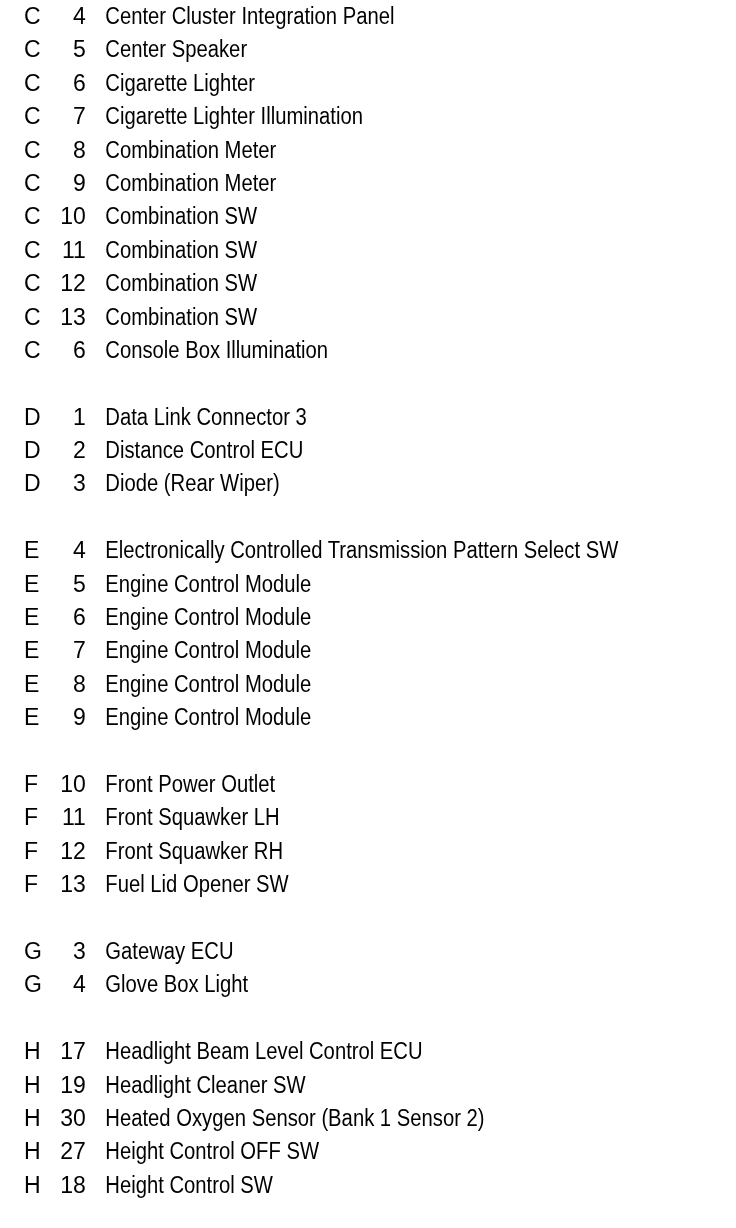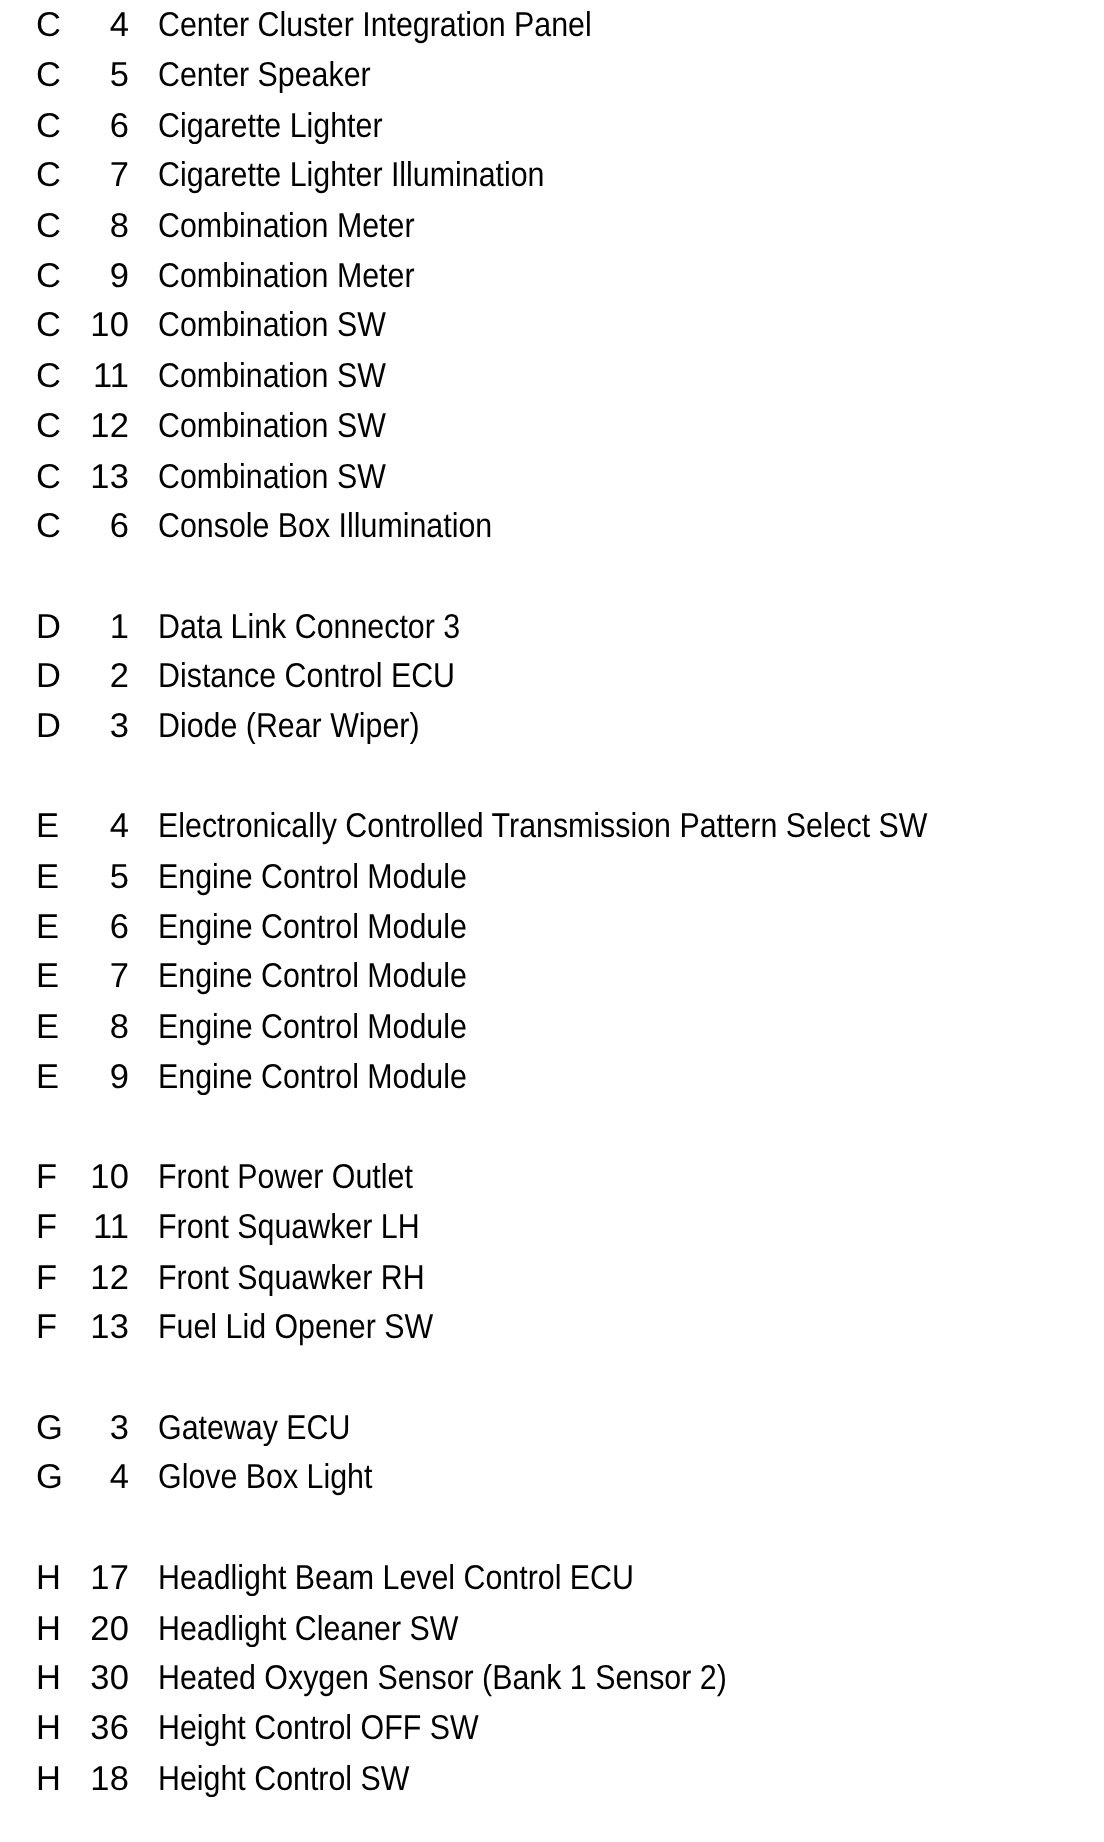--- a/index.html
+++ b/index.html
@@ -223,31 +223,31 @@
       </div>
     </div>
     <div class="index-group">
       <div class="index-row">
         <span class="col-letter">H</span>
         <span class="col-number">17</span>
         <span class="col-name">Headlight Beam Level Control ECU</span>
       </div>
       <div class="index-row">
         <span class="col-letter">H</span>
-        <span class="col-number">20</span>
+        <span class="col-number">19</span>
         <span class="col-name">Headlight Cleaner SW</span>
       </div>
       <div class="index-row">
         <span class="col-letter">H</span>
         <span class="col-number">30</span>
         <span class="col-name">Heated Oxygen Sensor (Bank 1 Sensor 2)</span>
       </div>
       <div class="index-row">
         <span class="col-letter">H</span>
-        <span class="col-number">36</span>
+        <span class="col-number">27</span>
         <span class="col-name">Height Control OFF SW</span>
       </div>
       <div class="index-row">
         <span class="col-letter">H</span>
         <span class="col-number">18</span>
         <span class="col-name">Height Control SW</span>
       </div>
     </div>
   </div>
 

